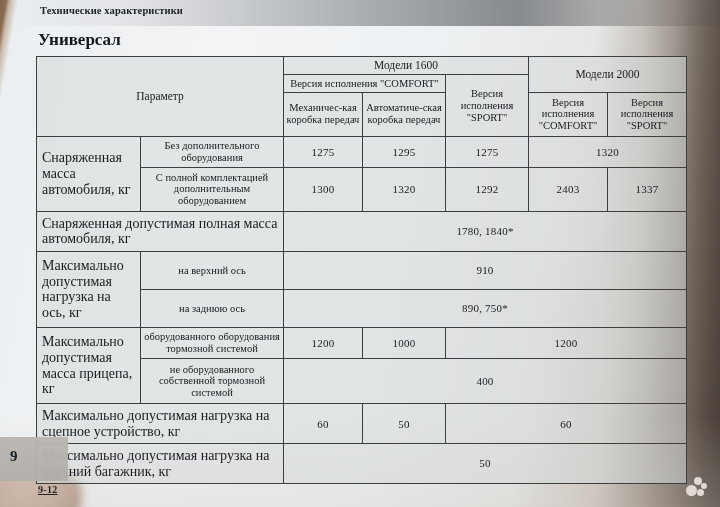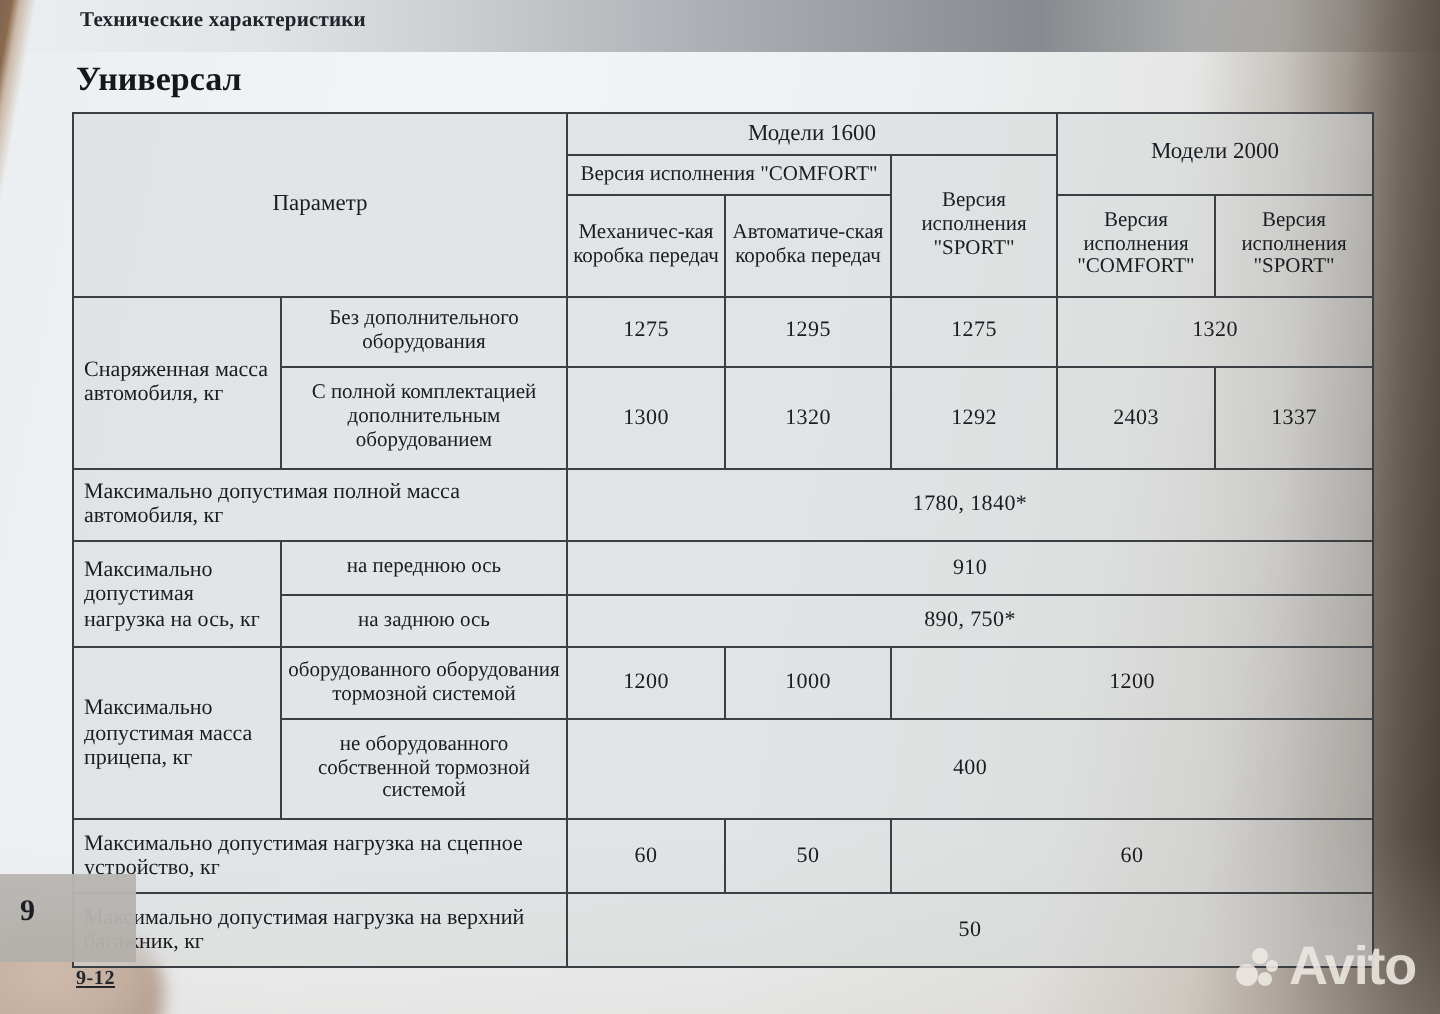--- a/index.html
+++ b/index.html
@@ -80,21 +80,21 @@
     text-align:center;vertical-align:middle;
     font-weight:normal;
     color:#191c20;
     padding:1px 2px;
     line-height:1.12;
     font-size:10.5px;
   }
   th{font-size:10.5px;}
   td.lbl{
     text-align:left;padding-left:5px;padding-right:4px;
-    font-size:11px;
+    font-size:14px;
   }
   td.sub{font-size:10.5px;}
   td.num{font-size:11px;letter-spacing:.2px;}
   .hdrbig{font-size:11.5px;}
 
   
   #tab{
     position:absolute;left:0;top:437px;width:68px;height:44px;
     background:linear-gradient(180deg,#b9b6b2 0%,#b2afab 100%);
     opacity:.96;
@@ -182,27 +182,27 @@
         <tr>
           <td class="sub">С полной комплектацией дополнительным оборудованием</td>
           <td class="num">1300</td>
           <td class="num">1320</td>
           <td class="num">1292</td>
           <td class="num">2403</td>
           <td class="num">1337</td>
         </tr>
 
         <tr>
-          <td colspan="2" class="lbl">Максимально допустимая полной масса автомобиля, кг</td>
+          <td colspan="2" class="lbl">Снаряженная допустимая полная масса автомобиля, кг</td>
           <td colspan="5" class="num">1780, 1840*</td>
         </tr>
 
         <tr>
           <td rowspan="2" class="lbl">Максимально допустимая нагрузка на ось, кг</td>
-          <td class="sub">на переднюю ось</td>
+          <td class="sub">на верхний ось</td>
           <td colspan="5" class="num">910</td>
         </tr>
 
         <tr>
           <td class="sub">на заднюю ось</td>
           <td colspan="5" class="num">890, 750*</td>
         </tr>
 
         <tr>
           <td rowspan="2" class="lbl">Максимально допустимая масса прицепа, кг</td>
@@ -237,16 +237,15 @@
   <div id="tabnum">9</div>
   <div id="folio">9-12</div>
 
   <div id="avito">
     <span class="dots">
       <i class="d1"></i>
         <i class="d2"></i>
         <i class="d3"></i>
         <i class="d4"></i>
     </span>
-    <span class="wordmark">Avito</span>
   </div>
 
 </div>
 
 </body></html>

